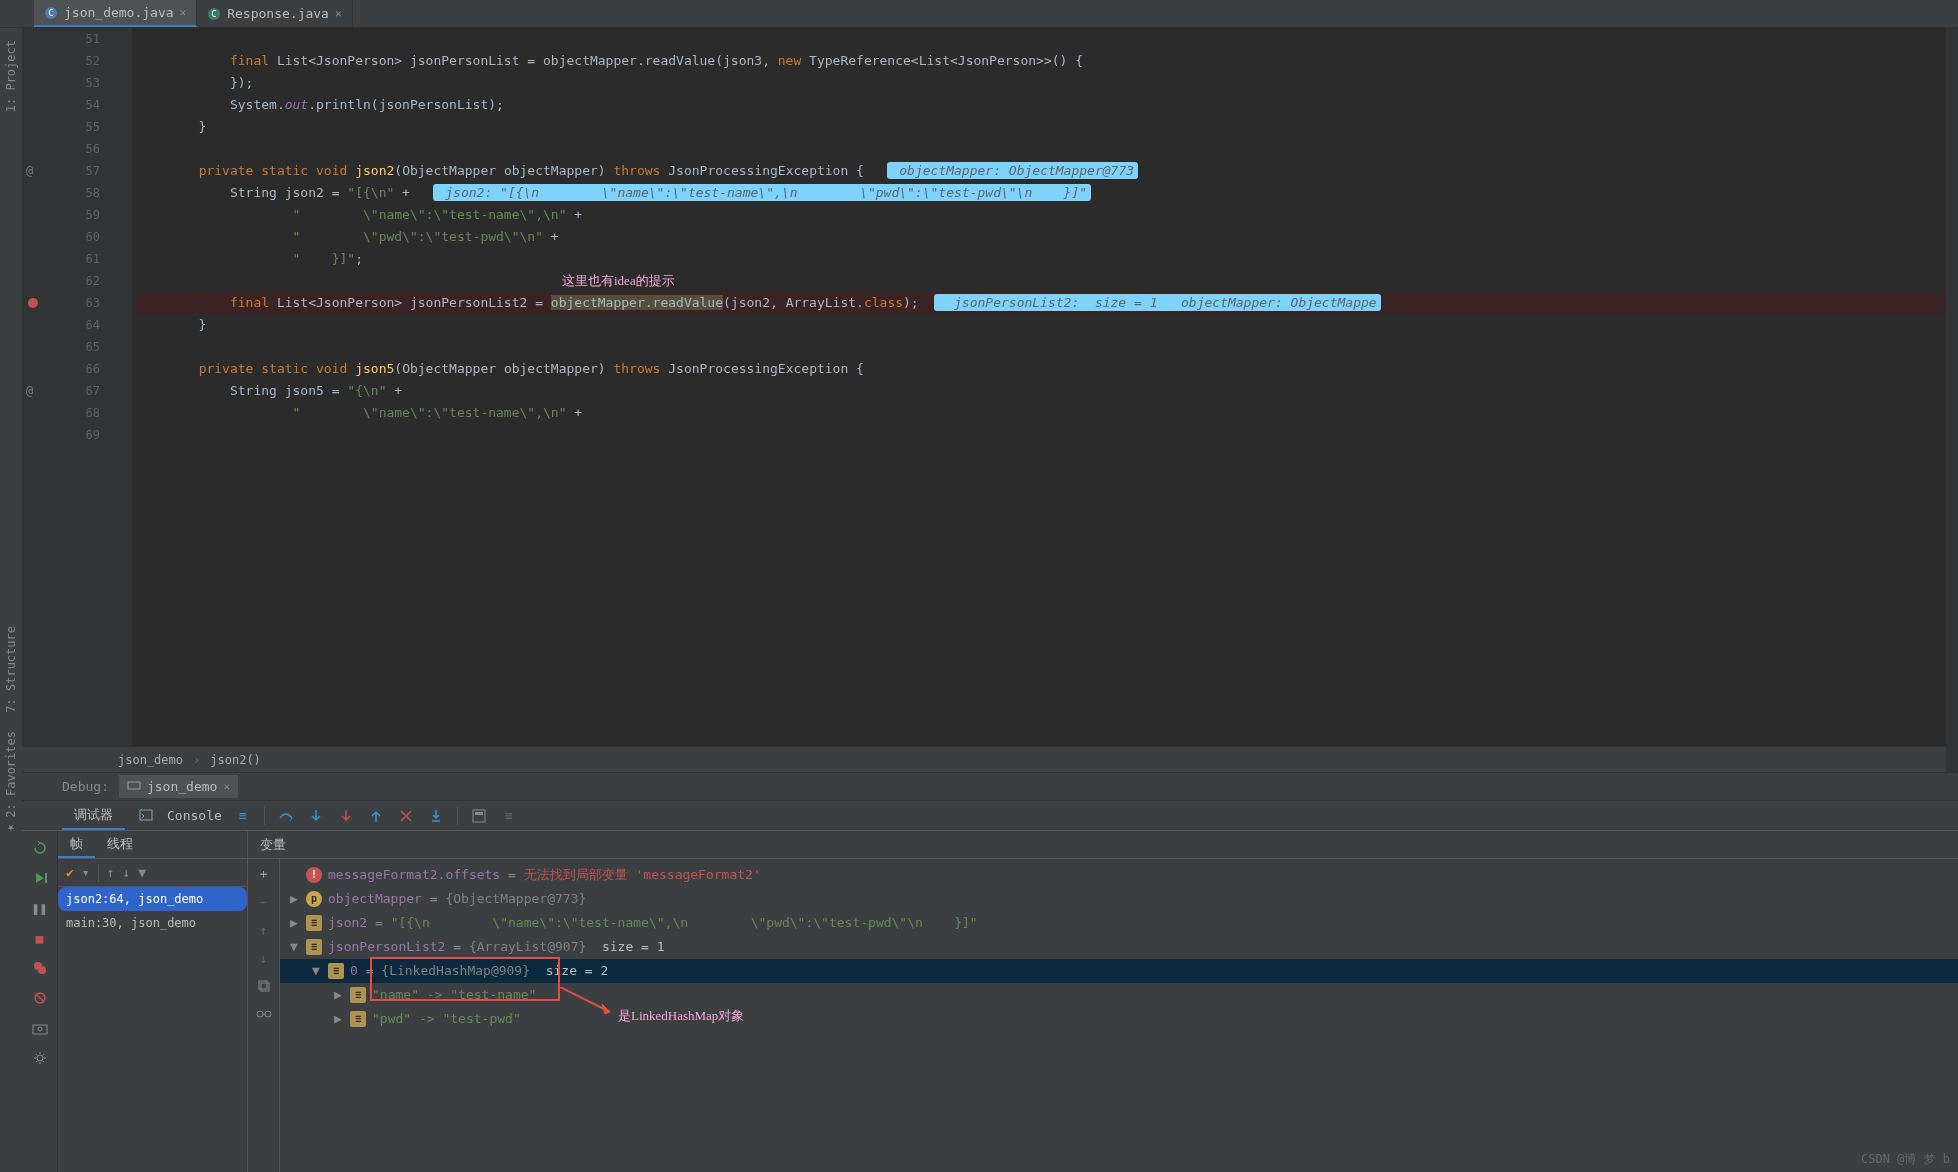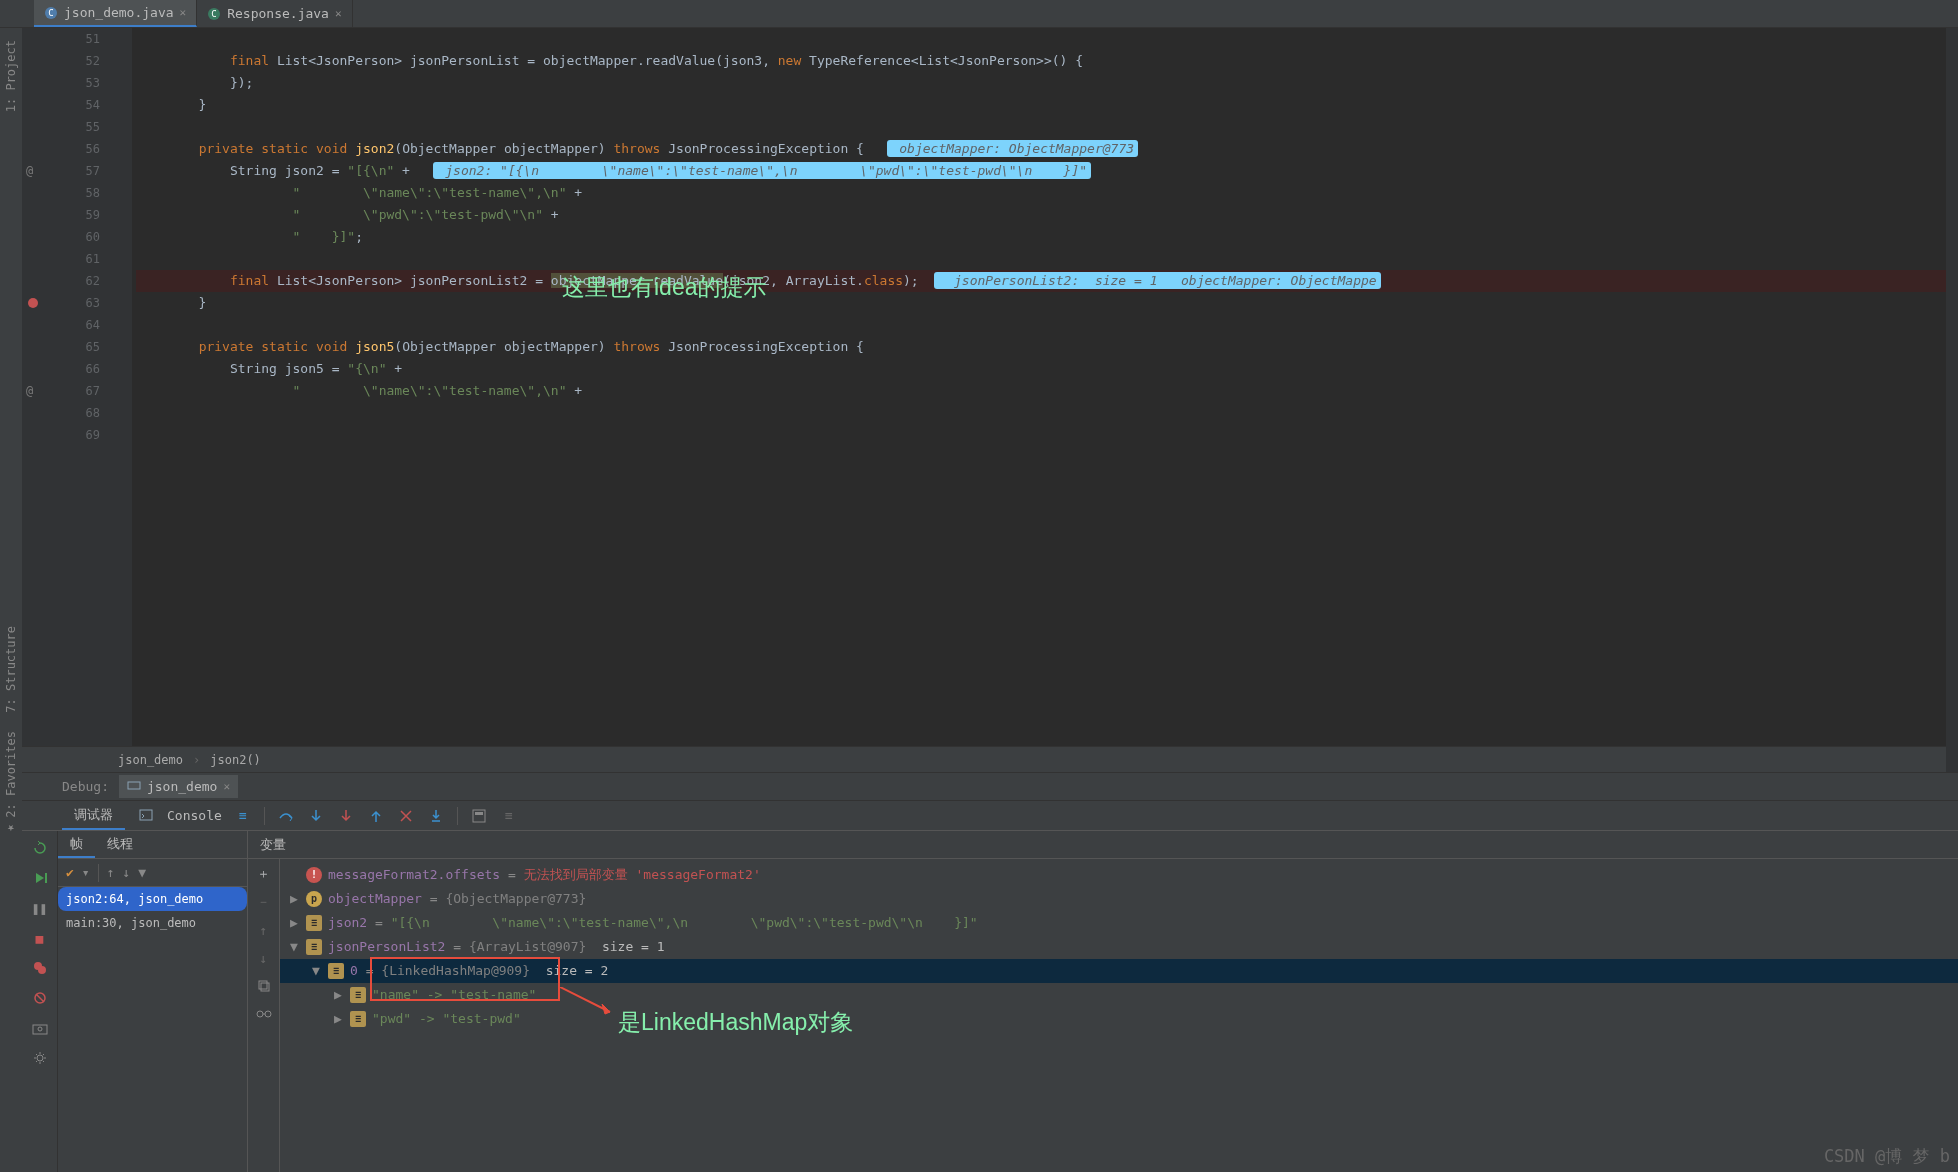--- a/index.html
+++ b/index.html
@@ -90,23 +90,23 @@
 .code-line.bp-line { background: #3a2323; }
 .code-line.current-line { background: #214283; }
 .kw { color: #cc7832; }
 .str { color: #6a8759; }
 .fn { color: #ffc66d; }
 .field { color: #9876aa; font-style: italic; }
 .hint { color: #606366; font-style: italic; }
 .hint-box { background: #7dd3fc; padding: 1px 4px; border-radius: 3px; }
 .annotation-text {
   position: absolute;
-  color: #86efac;
-  font-family: Liberation Sans, sans-serif;
-  font-size: 23px;
+  color: #f9a8d4;
+  font-family: Liberation Serif, serif;
+  font-size: 13px;
 }
 .annotation-arrow {
   position: absolute;
   stroke: #e74c3c;
   fill: #e74c3c;
 }
 .annotation-rect {
   position: absolute;
   border: 2px solid #e74c3c;
 }
@@ -195,21 +195,21 @@
 .var-name { color: #9876aa; }
 .var-eq { color: #888; }
 .var-val { color: #6a8759; }
 .var-obj { color: #808080; }
 .var-normal { color: #bbb; }
 .watermark {
   position: absolute;
   right: 8px;
   bottom: 4px;
   color: #666;
-  font-size: 17px;
+  font-size: 12px;
 }
 .right-strip {
   position: absolute;
   right: 0;
   top: 28px;
   bottom: 400px;
   width: 12px;
   background: #313335;
 }
 .hl-warn { background: #52503a; }
@@ -269,20 +269,21 @@
         <div class="gutter-line">66</div>
         <div class="gutter-line"><span>67</span> <span style="color:#787878;position:absolute;left:4px">@</span></div>
         <div class="gutter-line">68</div>
         <div class="gutter-line">69</div>
       </div>
       <div class="fold-marks"></div>
       <div class="code-lines">
         <div class="code-line"></div>
         <div class="code-line">            <span class="kw">final</span> List&lt;JsonPerson&gt; jsonPersonList = objectMapper.readValue(json3, <span class="kw">new</span> TypeReference&lt;List&lt;JsonPerson&gt;&gt;() {</div>
         <div class="code-line">            });</div>
+        <div class="code-line">            System.<span class="field">out</span>.println(jsonPersonList);</div>
         <div class="code-line">        }</div>
         <div class="code-line"></div>
         <div class="code-line">        <span class="kw">private static void</span> <span class="fn">json2</span>(ObjectMapper objectMapper) <span class="kw">throws</span> JsonProcessingException {   <span class="hint hint-box"> objectMapper: ObjectMapper@773</span></div>
         <div class="code-line">            String json2 = <span class="str">"[{\n"</span> +   <span class="hint hint-box"> json2: "[{\n        \"name\":\"test-name\",\n        \"pwd\":\"test-pwd\"\n    }]"</span></div>
         <div class="code-line">                    <span class="str">"        \"name\":\"test-name\",\n"</span> +</div>
         <div class="code-line">                    <span class="str">"        \"pwd\":\"test-pwd\"\n"</span> +</div>
         <div class="code-line">                    <span class="str">"    }]"</span>;</div>
         <div class="code-line"></div>
         <div class="code-line bp-line">            <span class="kw">final</span> List&lt;JsonPerson&gt; jsonPersonList2 = <span class="hl-warn">objectMapper.readValue</span>(json2, ArrayList.<span class="kw">class</span>);  <span class="hint hint-box">  jsonPersonList2:  size = 1   objectMapper: ObjectMappe</span></div>
         <div class="code-line">        }</div>

